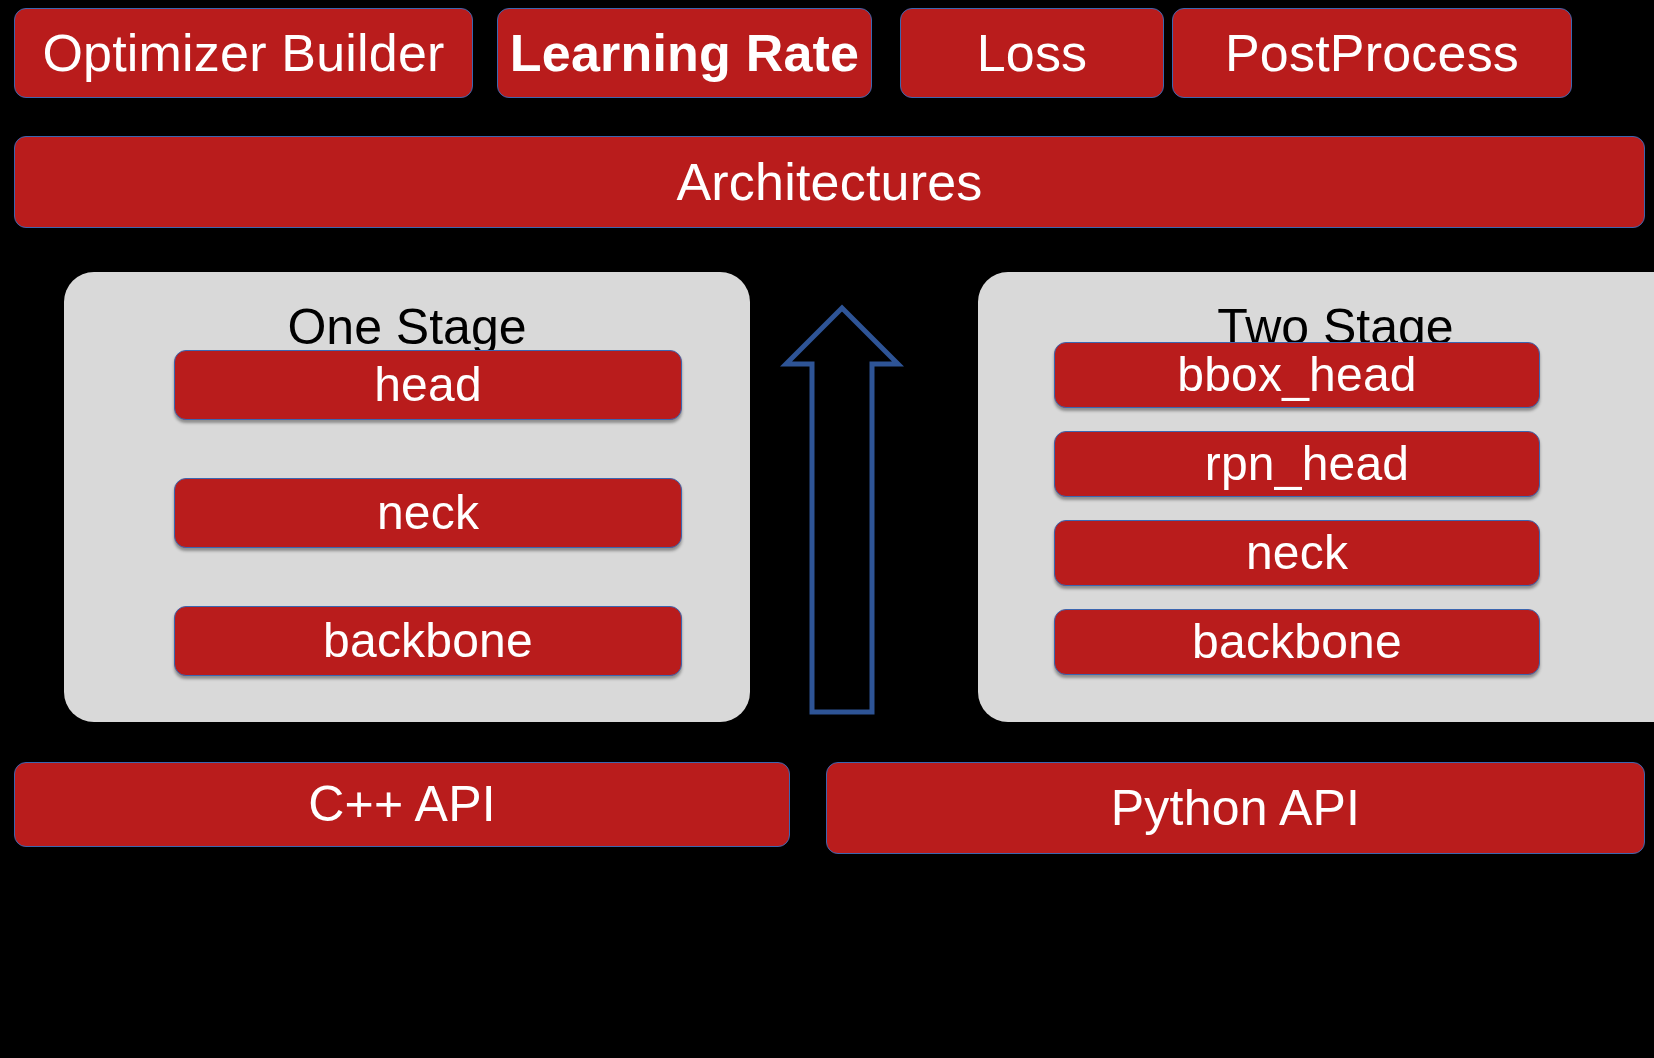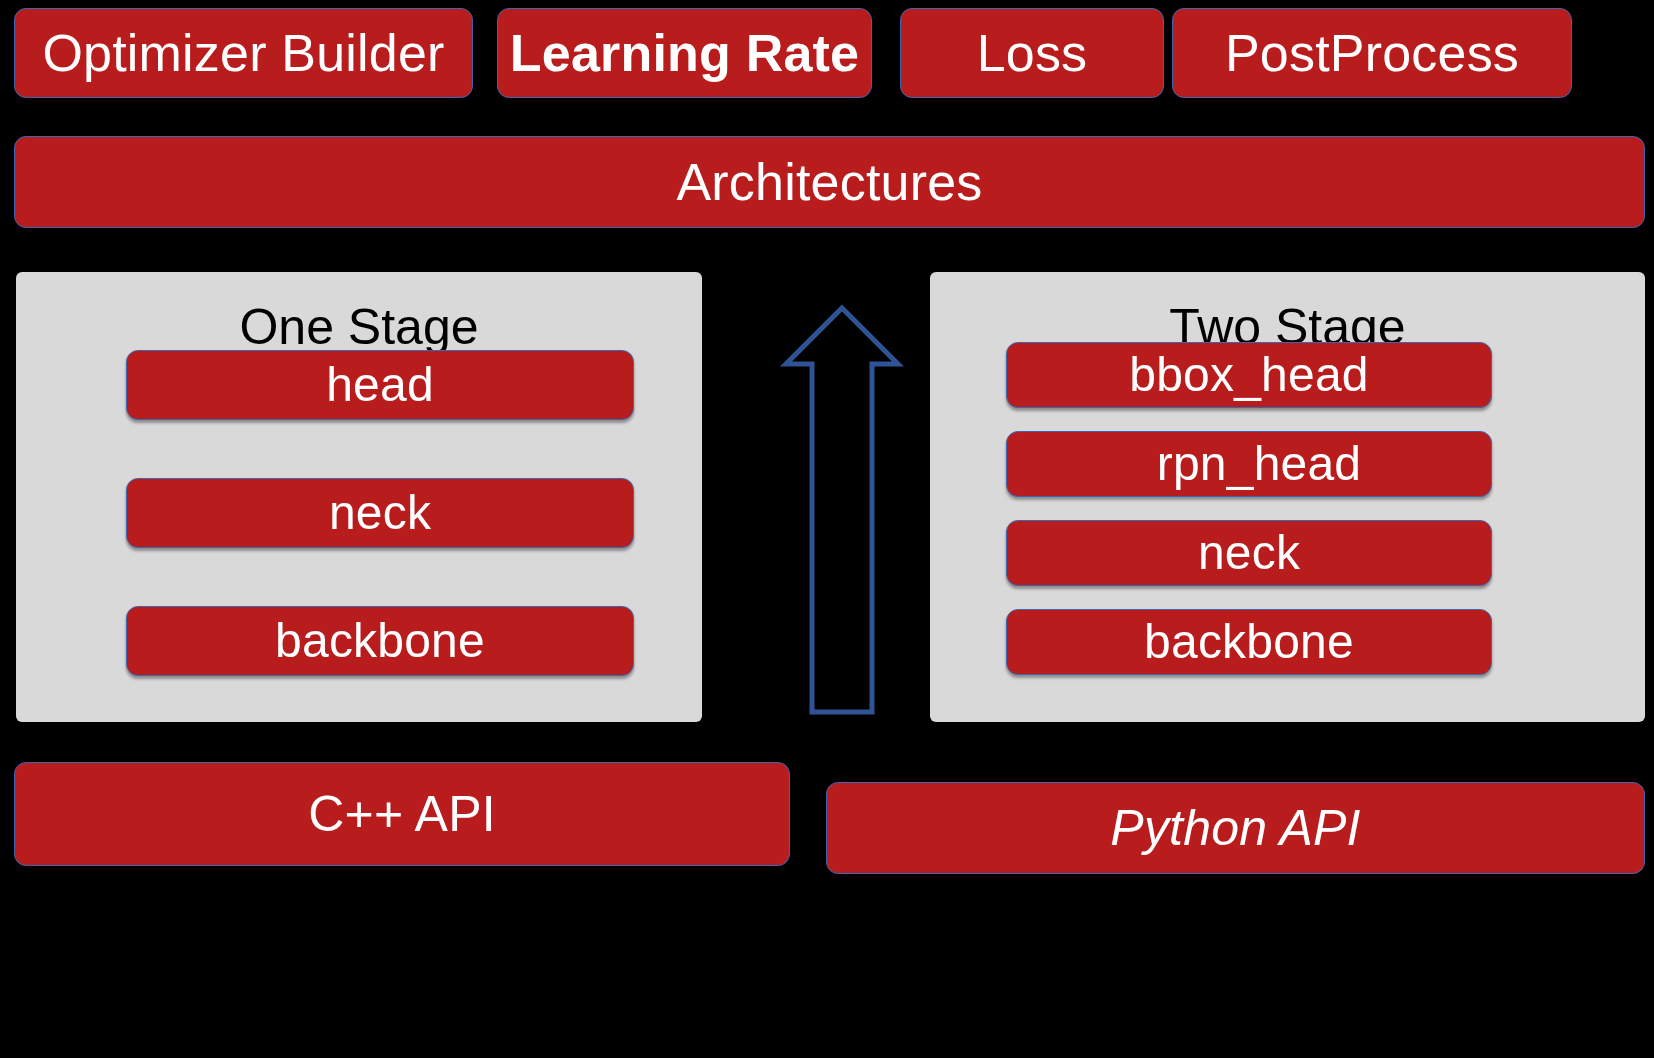--- a/index.html
+++ b/index.html
@@ -36,22 +36,23 @@
     box-shadow: 0 3px 3px rgba(0,0,0,0.35);
     white-space: nowrap;
     overflow: hidden;
   }
 
   
   .stage-panel {
     position: absolute;
     box-sizing: border-box;
     background: #D9D9D9;
-    border-radius: 6px;
+    border-radius: 30px;
     box-shadow: 0 4px 6px rgba(0,0,0,0.30);
+    margin-left: 48px;
   }
   .stage-title {
     position: absolute;
     left: 0;
     right: 0;
     text-align: center;
     color: #000000;
     font-size: 50px;
     line-height: 1;
     white-space: nowrap;
@@ -129,22 +130,22 @@
 
     <div class="blue-box fs-item" style="left:76px; top:248px; width:486px; height:66px;">
       <span>neck</span>
     </div>
 
     <div class="blue-box fs-item" style="left:76px; top:337px; width:486px; height:66px;">
       <span>backbone</span>
     </div>
   </div>
 
-  <div class="blue-box fs-api" style="left:14px; top:762px; width:776px; height:104px;">
+  <div class="blue-box fs-api" style="left:14px; top:762px; width:776px; height:85px;">
     <span>C++ API</span>
   </div>
 
-  <div class="blue-box fs-api" style="left:826px; top:782px; width:819px; height:92px;font-style:italic;">
+  <div class="blue-box fs-api" style="left:826px; top:762px; width:819px; height:92px;">
     <span>Python API</span>
   </div>
 
 
 </div>
 
 </body></html>

